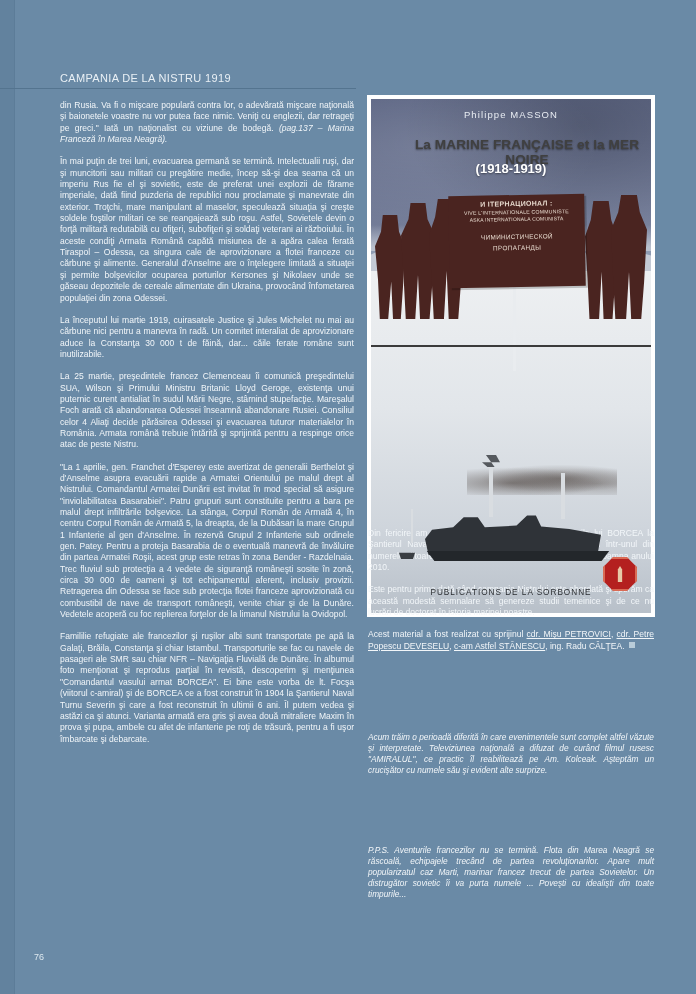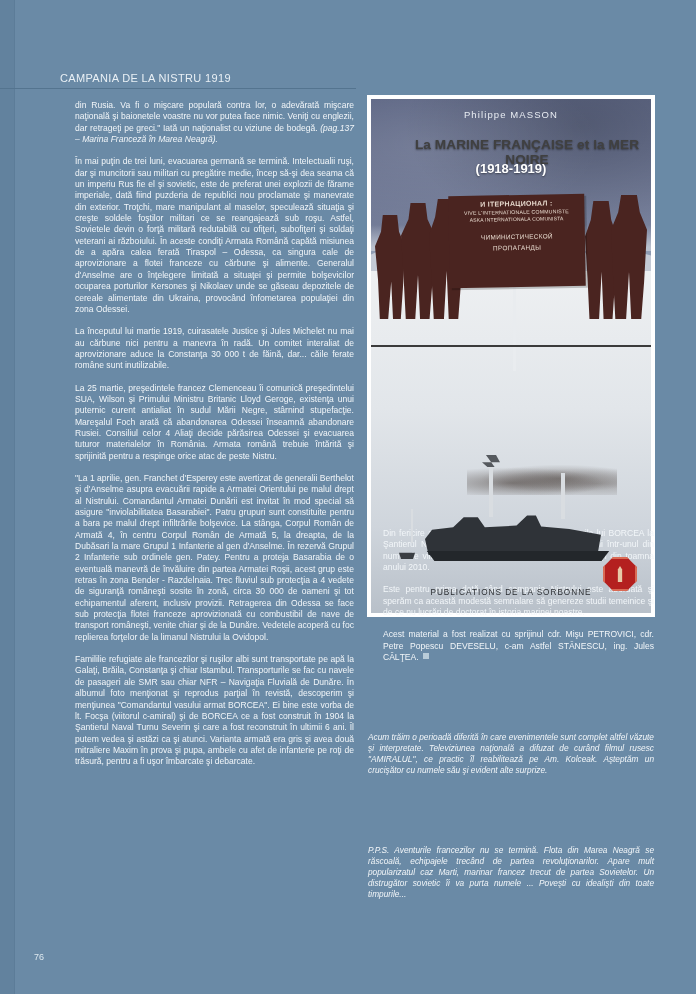--- a/index.html
+++ b/index.html
@@ -49,30 +49,30 @@
     position: absolute;
     left: 60px; top: 100px;
     width: 294px;
   }
   .col-right-text {
     position: absolute;
     left: 368px; top: 528px;
     width: 286px;
   }
   p.body {
-    margin: 0 0 11px 15px;
+    margin: 0 0 11px 0;
     font-size: 8.55px;
     line-height: 11.35px;
     color: #f2f6f9;
     text-align: justify;
     hyphens: none;
   }
   p.body:last-child { margin-bottom: 0; }
   .ital { font-style: italic; }
-  .uline { }
+  .uline { text-decoration: underline; }
   .endmark {
     display: inline-block;
     width: 6px; height: 6px;
     background: #b9ccd9;
     margin-left: 4px;
     vertical-align: 1px;
   }
   .ps-block {
     position: absolute;
     left: 368px;
@@ -353,21 +353,21 @@
   </div>
 
   <div class="col-right-text">
     <p class="body">
       <span>Din fericire am reuşit să găsim o parte dintre planurile lui BORCEA la Şantierul Naval Turnu – Severin, în 1976 ! Vom reveni într-unul din numerele viitoare cu planurile, fotografii de epocă, dar şi din toamna anului 2010.</span>
     </p>
     <p class="body">
       <span>Este pentru prima dată când campania Nistrului este abordată şi sperăm ca această modestă semnalare să genereze studii temeinice şi de ce nu lucrări de doctorat în istoria marinei noastre.</span>
     </p>
     <p class="body">
-      <span>Acest material a fost realizat cu sprijinul </span><span class="uline">cdr. Mişu PETROVICI</span><span>, </span><span class="uline">cdr. Petre Popescu DEVESELU</span><span>, </span><span class="uline">c-am Astfel STĂNESCU</span><span>, ing. Jules CÂLŢEA.</span><span class="endmark"></span>
+      <span>Acest material a fost realizat cu sprijinul </span><span class="uline">cdr. Mişu PETROVICI</span><span>, </span><span class="uline">cdr. Petre Popescu DEVESELU</span><span>, </span><span class="uline">c-am Astfel STĂNESCU</span><span>, ing. Radu CÂLŢEA.</span><span class="endmark"></span>
     </p>
   </div>
 
   <div class="ps-block ps1">
     <p class="ps">Acum trăim o perioadă diferită în care evenimentele sunt complet altfel văzute şi interpretate. Televiziunea naţională a difuzat de curând filmul rusesc "AMIRALUL", ce practic îl reabilitează pe Am. Kolceak. Aşteptăm un crucişător cu numele său şi evident alte surprize.</p>
   </div>
 
   <div class="ps-block ps2">
     <p class="ps">P.P.S. Aventurile francezilor nu se termină. Flota din Marea Neagră se răscoală, echipajele trecând de partea revoluţionarilor. Apare mult popularizatul caz Marti, marinar francez trecut de partea Sovietelor. Un distrugător sovietic îi va purta numele ... Poveşti cu idealişti din toate timpurile...</p>
   </div>

